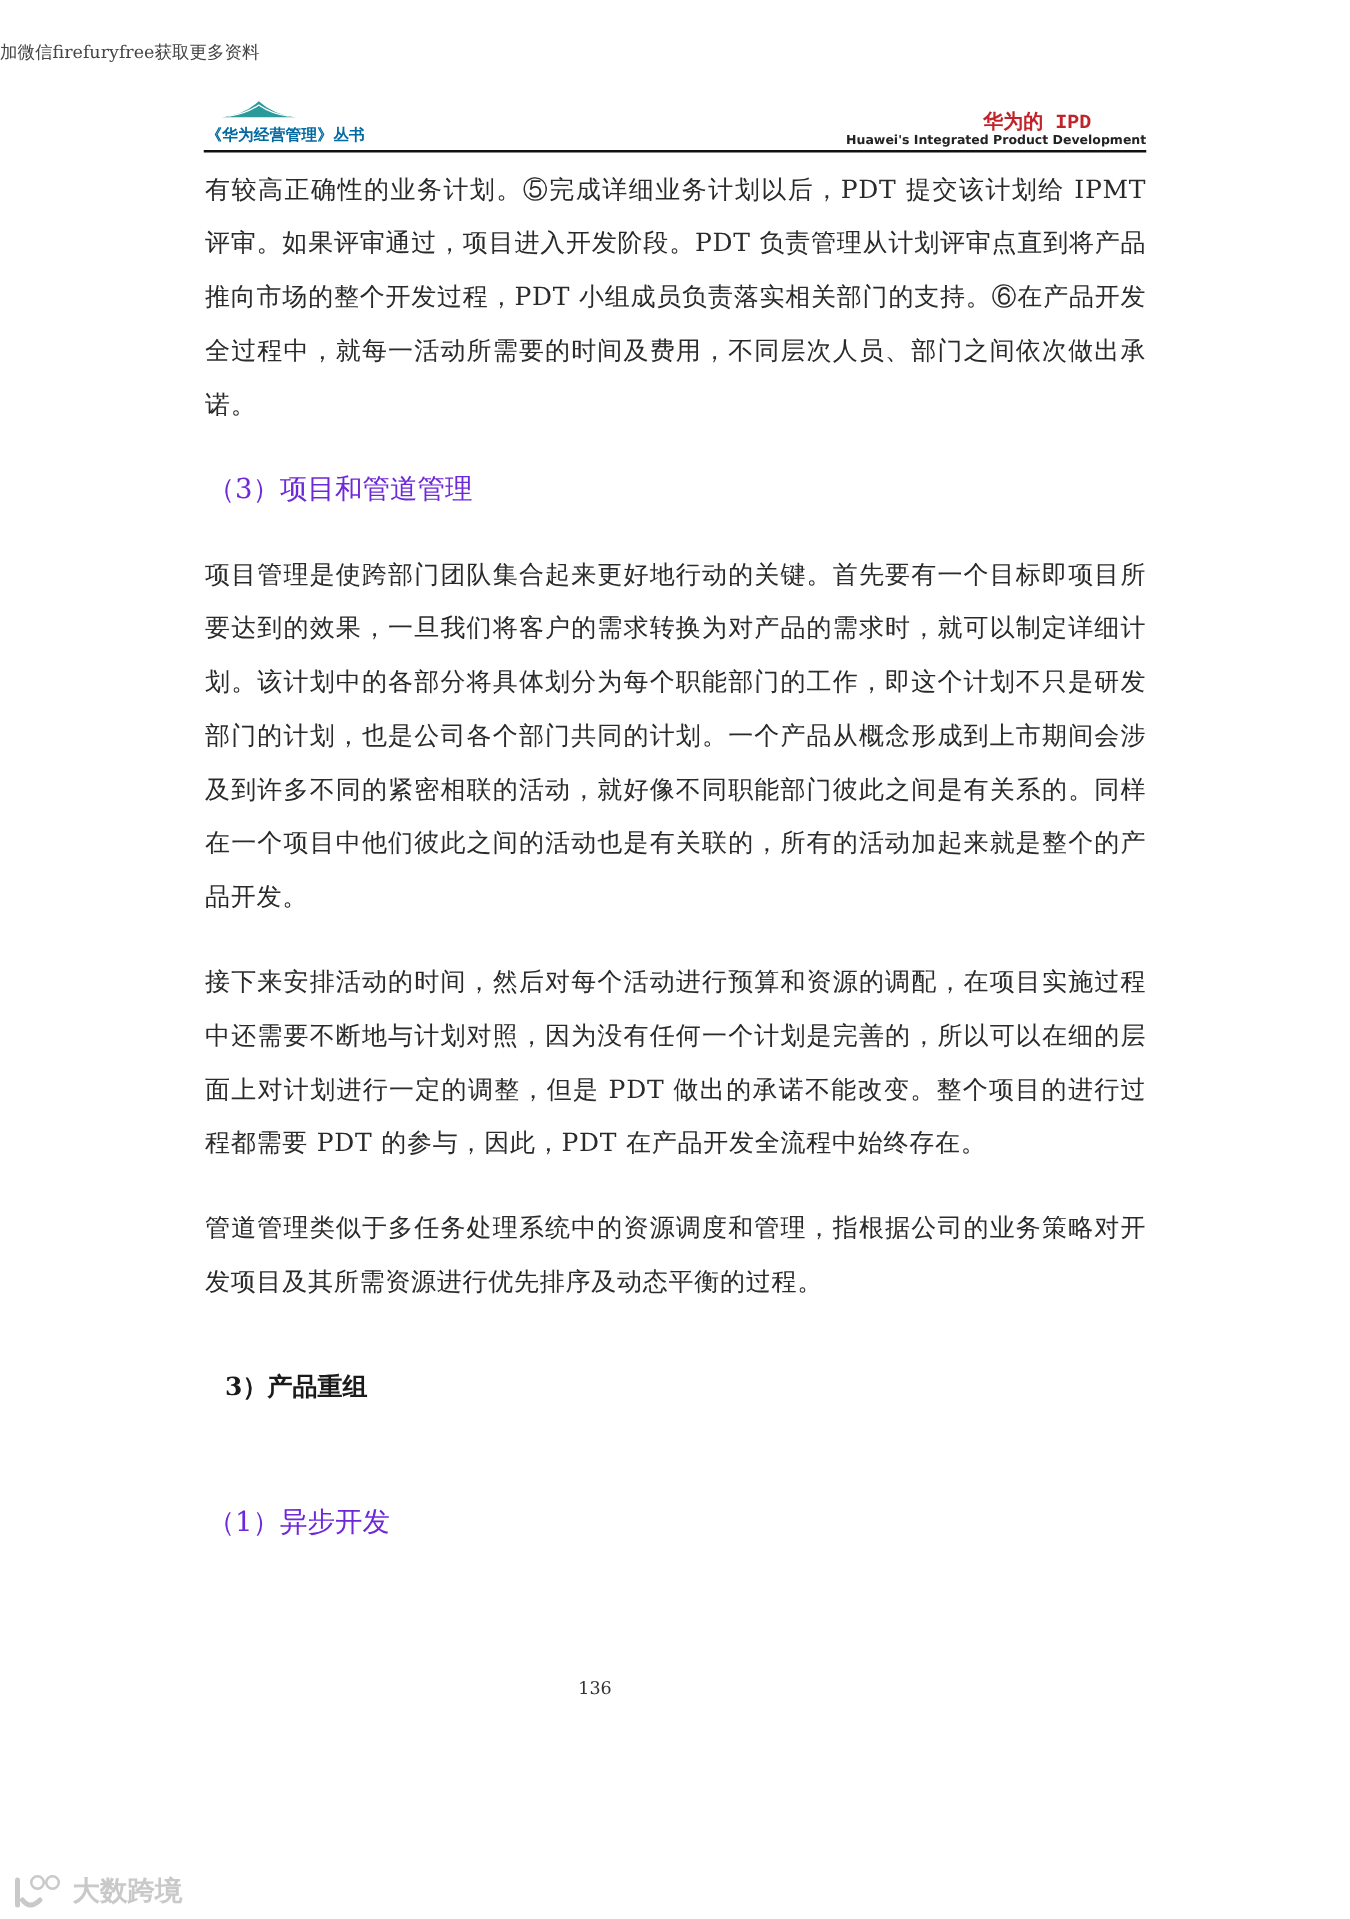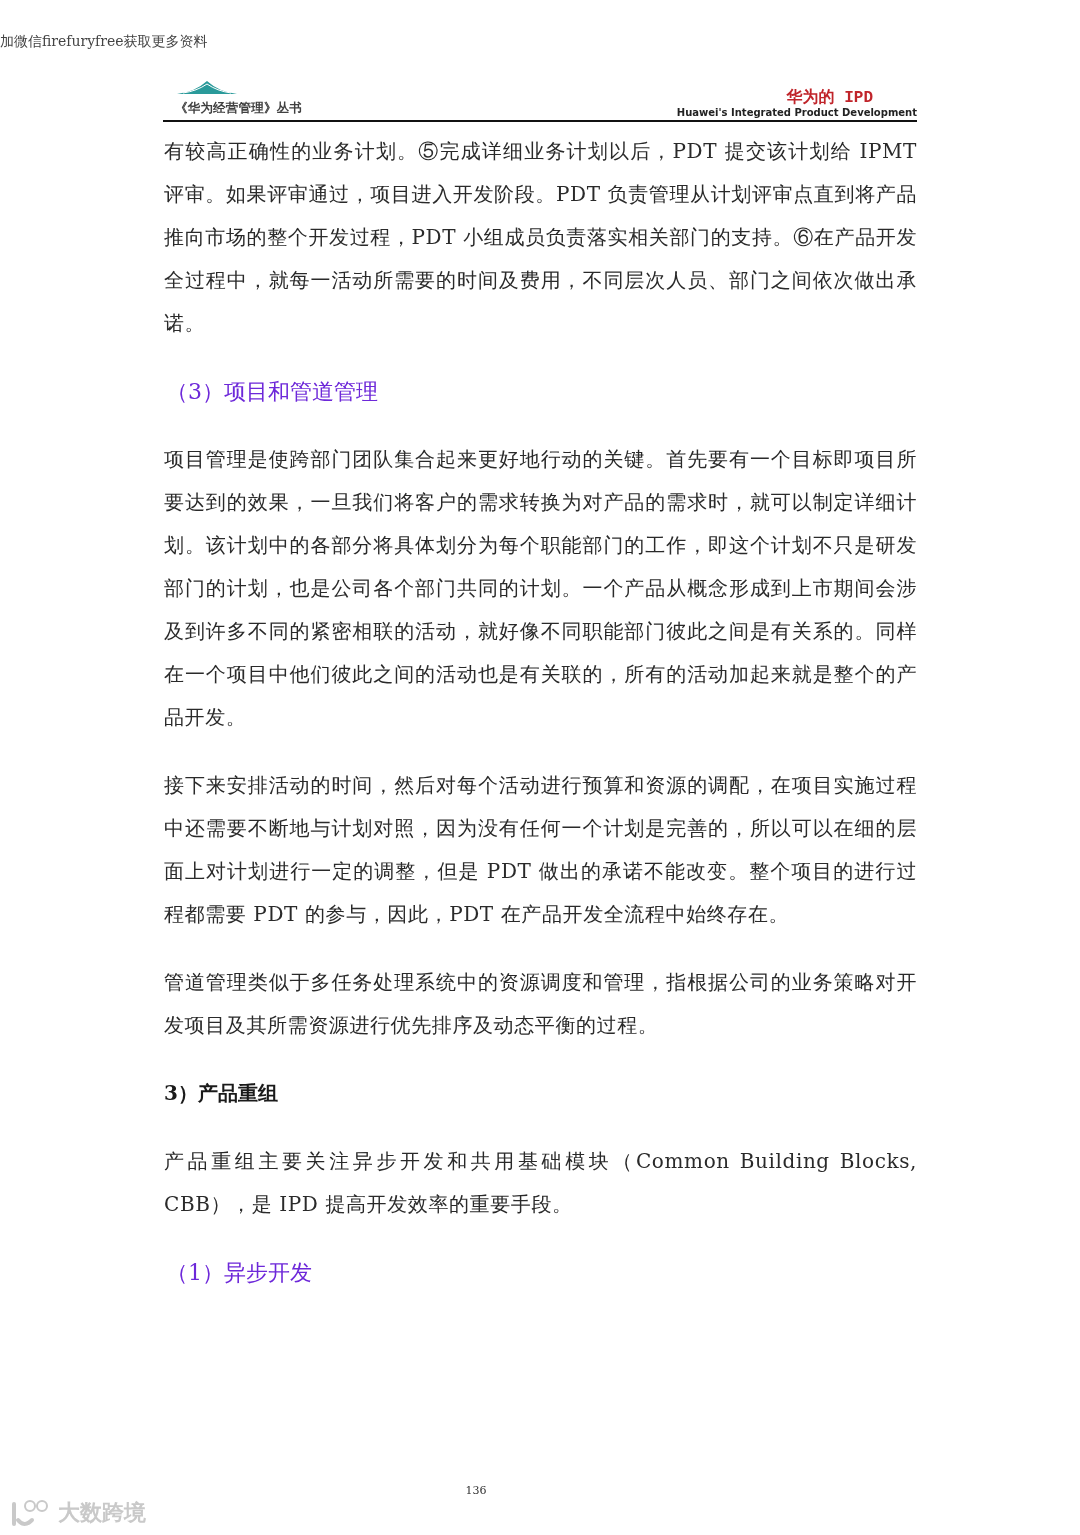--- a/index.html
+++ b/index.html
@@ -34,25 +34,25 @@
     }
     .logo {
       position: absolute;
       left: 14px;
       top: 2px;
       width: 60px;
       height: 14px;
     }
     .series-title {
       position: absolute;
-      left: 12px;
+      left: 2px;
       top: 22px;
       font-size: 12.5px;
       font-weight: bold;
-      color: #404040;
+      color: #0369a1;
       font-family: "DejaVu Sans", sans-serif;
       letter-spacing: 0.2px;
     }
     .book-title {
       position: absolute;
       right: 44px;
       top: 9px;
       font-size: 16px;
       font-weight: bold;
       color: #c0242a;
@@ -91,33 +91,33 @@
     }
     .gap { height: 25px; }
     .subhead {
       margin: 0;
       font-size: 22px;
       line-height: 43px;
       color: #6d28d9;
       padding-left: 2px;
     }
     .boldhead {
-      margin: 0;
+      margin: 16px;
       font-size: 20px;
       line-height: 43px;
       font-weight: bold;
       color: #1a1a1a;
     }
     .page-number {
       position: absolute;
-      top: 1484px;
+      top: 1343px;
       left: 0;
       width: 952px;
       text-align: center;
-      font-size: 11px;
+      font-size: 14px;
       color: #333;
     }
     .watermark {
       position: absolute;
       left: 8px;
       top: 1498px;
       display: flex;
       gap: 6px;
       color: #c9c9c9;
       font-family: "DejaVu Sans", sans-serif;
@@ -151,21 +151,20 @@
   <p class="subhead">（3）项目和管道管理</p>
   <div class="gap"></div>
   <p class="para">项目管理是使跨部门团队集合起来更好地行动的关键。首先要有一个目标即项目所要达到的效果，一旦我们将客户的需求转换为对产品的需求时，就可以制定详细计划。该计划中的各部分将具体划分为每个职能部门的工作，即这个计划不只是研发部门的计划，也是公司各个部门共同的计划。一个产品从概念形成到上市期间会涉及到许多不同的紧密相联的活动，就好像不同职能部门彼此之间是有关系的。同样在一个项目中他们彼此之间的活动也是有关联的，所有的活动加起来就是整个的产品开发。</p>
   <div class="gap"></div>
   <p class="para">接下来安排活动的时间，然后对每个活动进行预算和资源的调配，在项目实施过程中还需要不断地与计划对照，因为没有任何一个计划是完善的，所以可以在细的层面上对计划进行一定的调整，但是 PDT 做出的承诺不能改变。整个项目的进行过程都需要 PDT 的参与，因此，PDT 在产品开发全流程中始终存在。</p>
   <div class="gap"></div>
   <p class="para">管道管理类似于多任务处理系统中的资源调度和管理，指根据公司的业务策略对开发项目及其所需资源进行优先排序及动态平衡的过程。</p>
   <div class="gap"></div>
   <p class="boldhead">3）产品重组</p>
   <div class="gap"></div>
-  <p class="para">产品重组主要关注异步开发和共用基础模块（Common Building Blocks, CBB），是 IPD 提高开发效率的重要手段。</p>
   <div class="gap"></div>
   <p class="subhead">（1）异步开发</p>
 </div>
 
 <div class="page-number">136</div>
 
 <div class="watermark">
   <svg class="wm-icon" viewBox="0 0 44 30">
     <path d="M6 6 L6 26" stroke="#c9c9c9" stroke-width="4" fill="none" stroke-linecap="round"></path>
     <path d="M10 22 Q16 30 24 22" stroke="#c9c9c9" stroke-width="4" fill="none" stroke-linecap="round"></path>

